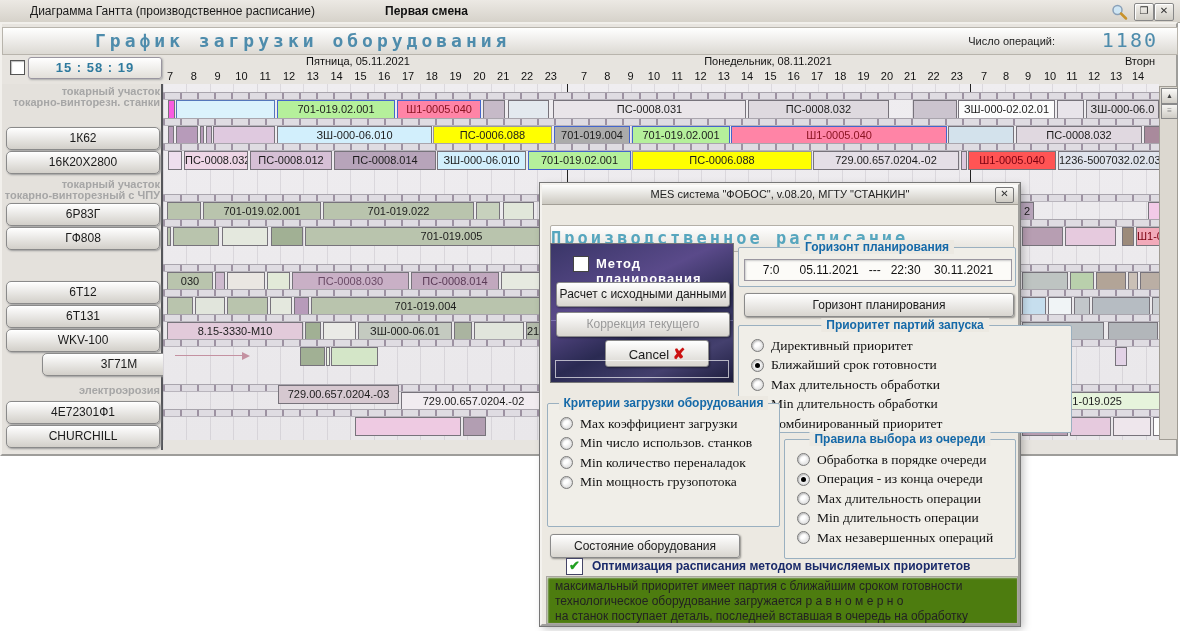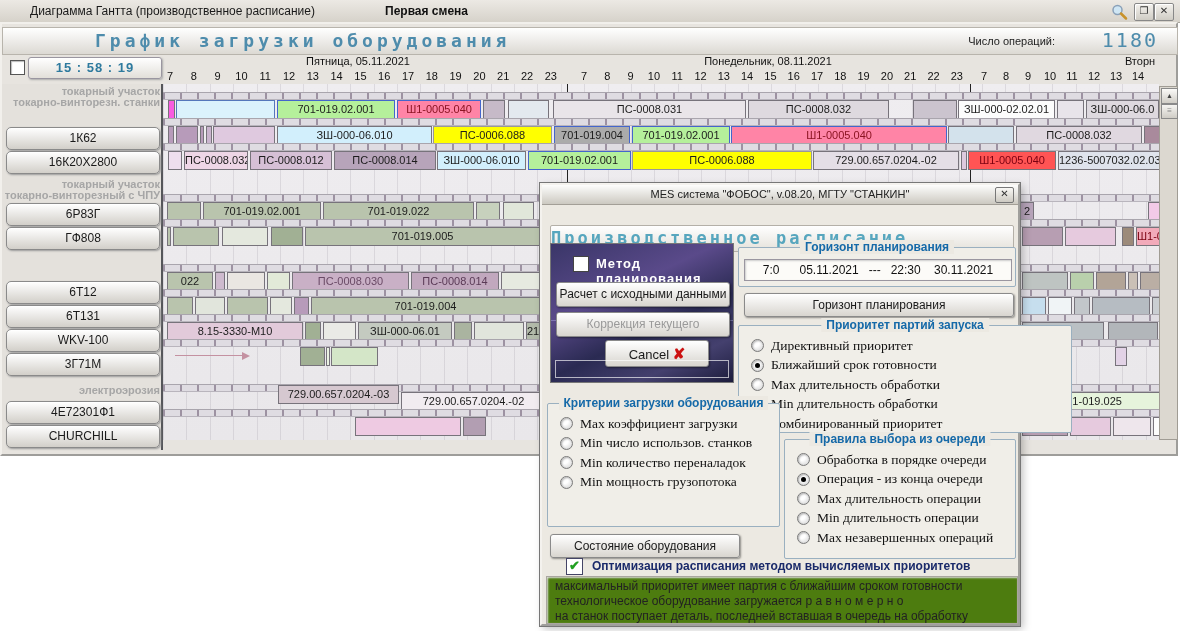--- a/index.html
+++ b/index.html
@@ -200,21 +200,21 @@
       <div class="machine-btn" style="top: 67px;">16К20Х2800</div>
       <div class="group-label" style="top: 95px;">
         <div>токарный участок</div>
         <div>токарно-винторезный с ЧПУ</div>
       </div>
       <div class="machine-btn" style="top: 119px;">6Р83Г</div>
       <div class="machine-btn" style="top: 143px;">ГФ808</div>
       <div class="machine-btn" style="top: 197px;">6Т12</div>
       <div class="machine-btn" style="top: 221px;">6Т131</div>
       <div class="machine-btn" style="top: 245px;">WKV-100</div>
-      <div class="machine-btn" style="top: 269px;">3Г71М</div>
+      <div class="machine-btn" style="top: 269px; margin-left: 36px;">3Г71М</div>
       <div class="group-label" style="top: 301px;">
         <div>электроэрозия</div>
       </div>
       <div class="machine-btn" style="top: 317px;">4Е72301Ф1</div>
       <div class="machine-btn" style="top: 341px;">CHURCHILL</div>
     </div>
   <div id="gantt">
       <div class="day-sep" style="left: 404px;"></div>
       <div class="day-sep" style="left: 807px;"></div>
       <div class="tick-strip" style="top: 8px;"></div>
@@ -262,27 +262,27 @@
       <div class="bar" style="left: 160px; top: 118px; width: 149px; background: rgb(185, 196, 173);">701-019.022</div>
       <div class="bar" style="left: 313px; top: 118px; width: 22px; background: rgb(199, 209, 189);"></div>
       <div class="bar" style="left: 340px; top: 118px; width: 29px; background: rgb(225, 231, 218);"></div>
       <div class="bar" style="left: 857px; top: 118px; width: 12px; background: rgb(183, 164, 186);">2</div>
       <div class="bar" style="left: 985px; top: 118px; width: 10px; background: rgb(242, 202, 232);"></div>
       <div class="tick-strip" style="top: 135px;"></div>
       <div class="bar" style="left: 4px; top: 143px; width: 2px; background: rgb(185, 196, 173);"></div>
       <div class="bar" style="left: 10px; top: 143px; width: 44px; background: rgb(185, 196, 173);"></div>
       <div class="bar" style="left: 59px; top: 143px; width: 44px; background: rgb(228, 232, 222);"></div>
       <div class="bar" style="left: 108px; top: 143px; width: 30px; background: rgb(161, 176, 148);"></div>
-      <div class="bar" style="left: 142px; top: 143px; width: 233px; background: rgb(185, 196, 173);">701-019.005</div>
+      <div class="bar" style="left: 142px; top: 143px; width: 233px; background: rgb(185, 196, 173); padding-left: 29px;">701-019.005</div>
       <div class="bar" style="left: 859px; top: 143px; width: 39px; background: rgb(183, 158, 178);"></div>
       <div class="bar" style="left: 902px; top: 143px; width: 49px; background: rgb(230, 202, 222);"></div>
       <div class="bar" style="left: 959px; top: 143px; width: 10px; background: rgb(156, 138, 122);"></div>
       <div class="bar" style="left: 973px; top: 143px; width: 22px; background: rgb(242, 170, 186); color: rgb(122, 0, 16);">Ш1-0</div>
       <div class="tick-strip" style="top: 180px;"></div>
-      <div class="bar" style="left: 4px; top: 188px; width: 44px; background: rgb(185, 196, 173);">022</div>
+      <div class="bar" style="left: 4px; top: 188px; width: 44px; background: rgb(185, 196, 173);">030</div>
       <div class="bar" style="left: 52px; top: 188px; width: 8px; background: rgb(206, 186, 206);"></div>
       <div class="bar" style="left: 64px; top: 188px; width: 36px; background: rgb(234, 230, 226);"></div>
       <div class="bar" style="left: 104px; top: 188px; width: 21px; background: rgb(226, 234, 216);"></div>
       <div class="bar" style="left: 129px; top: 188px; width: 115px; background: rgb(201, 176, 198); color: rgb(106, 74, 102);">ПС-0008.030</div>
       <div class="bar" style="left: 248px; top: 188px; width: 86px; background: rgb(193, 168, 190); color: rgb(90, 58, 86);">ПС-0008.014</div>
       <div class="bar" style="left: 338px; top: 188px; width: 37px; background: rgb(230, 234, 224);"></div>
       <div class="bar" style="left: 859px; top: 188px; width: 44px; background: rgb(190, 196, 194);"></div>
       <div class="bar" style="left: 907px; top: 188px; width: 22px; background: rgb(185, 208, 172);"></div>
       <div class="bar" style="left: 933px; top: 188px; width: 28px; background: rgb(178, 164, 151);"></div>
       <div class="bar" style="left: 965px; top: 188px; width: 8px; background: rgb(202, 192, 182);"></div>

